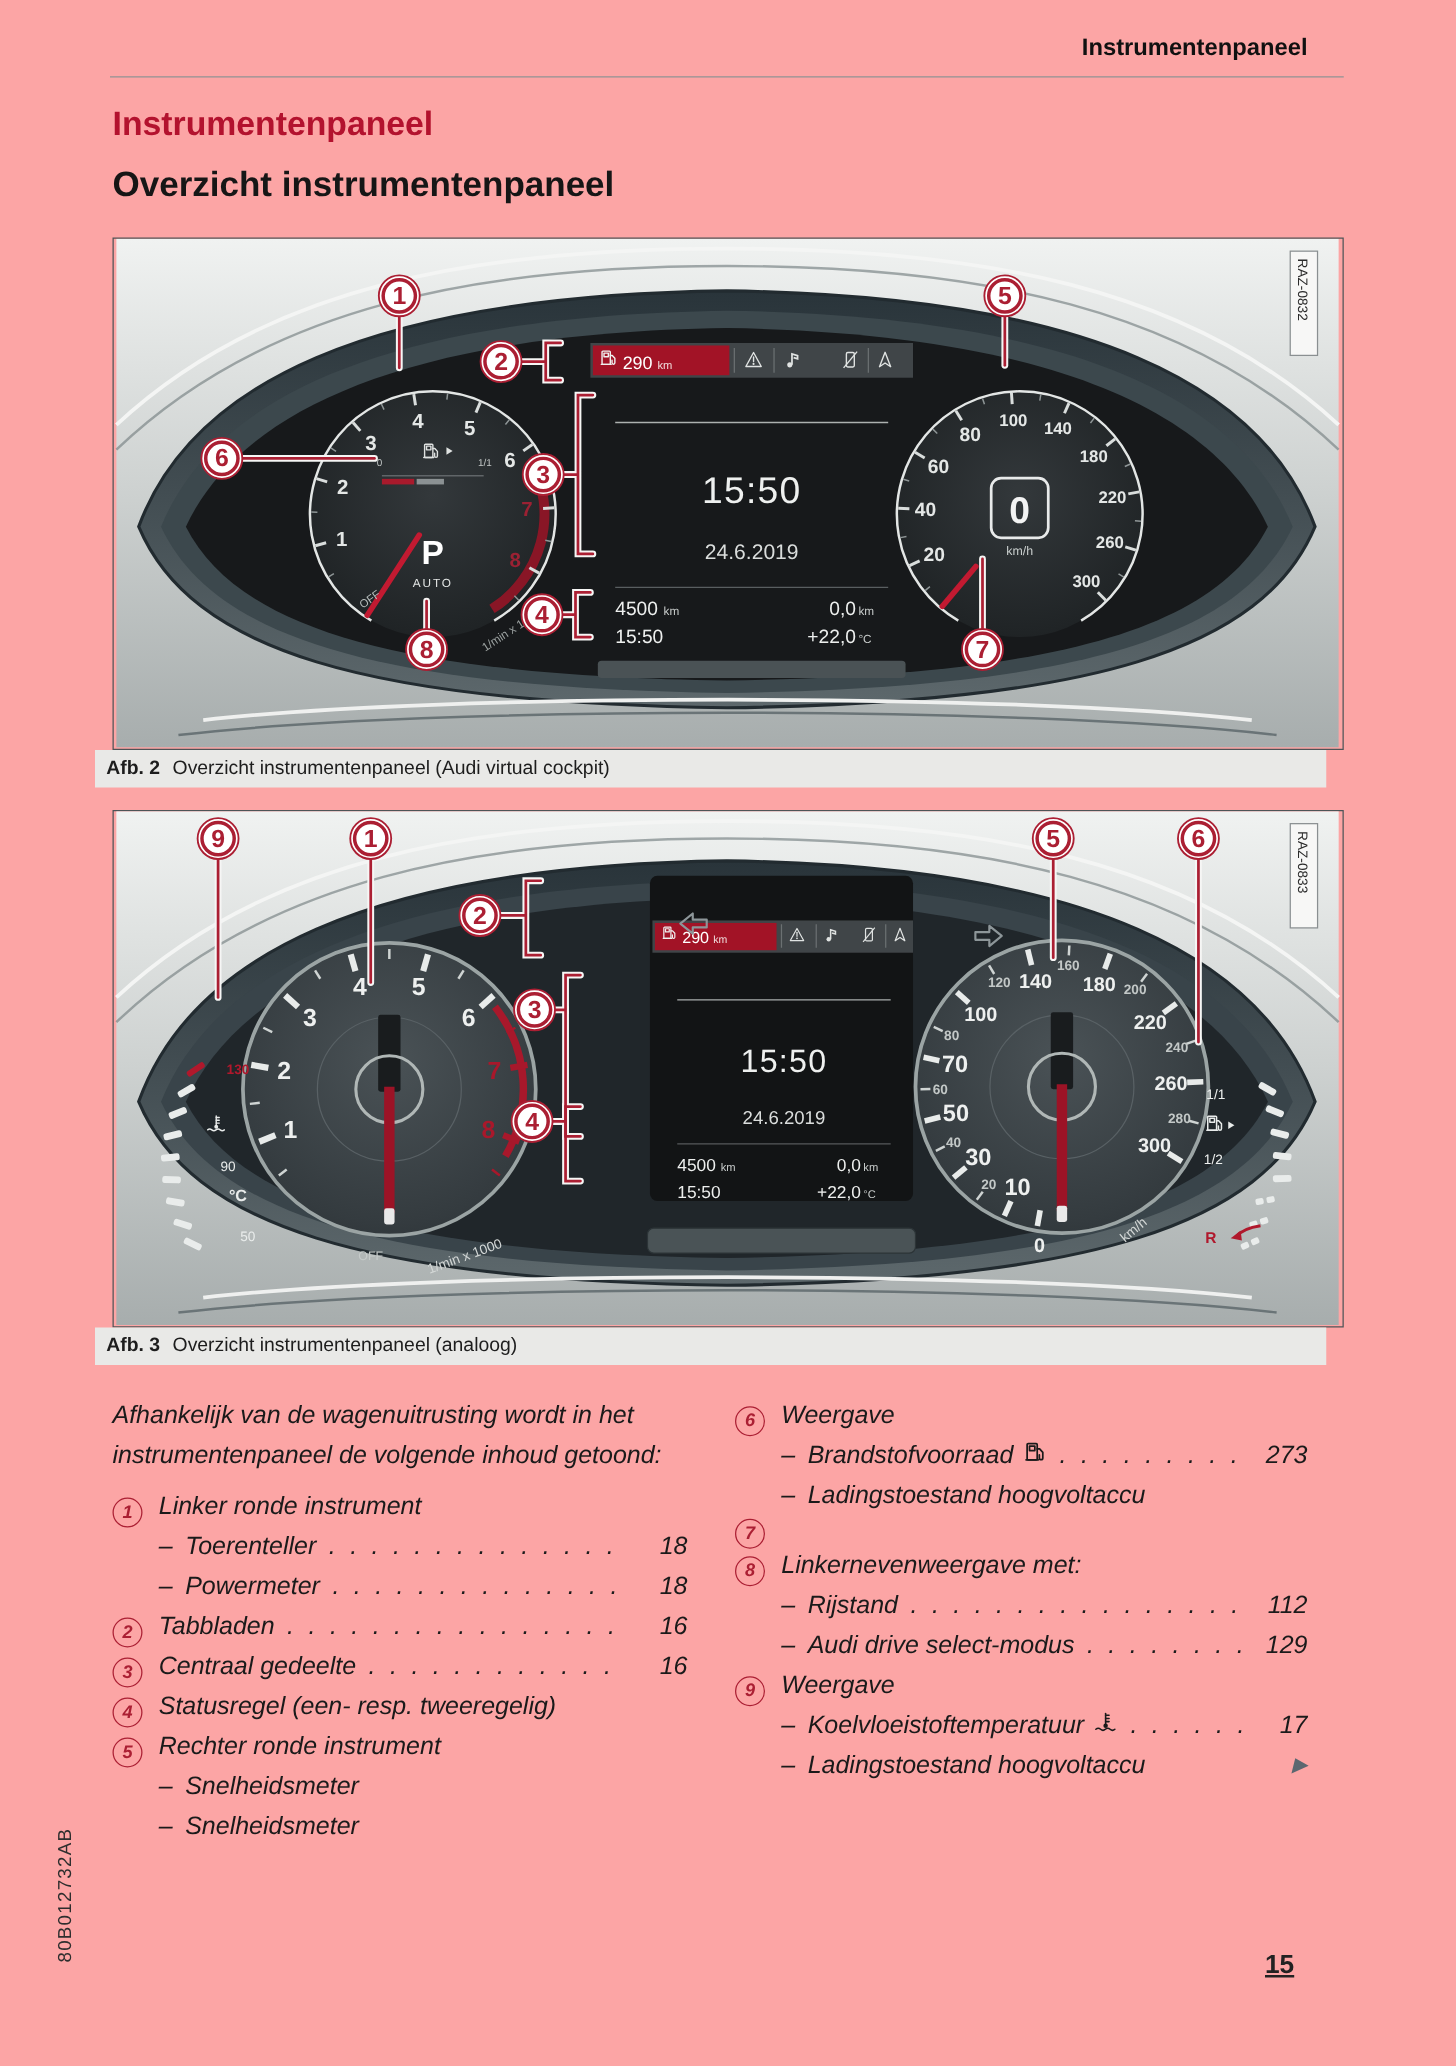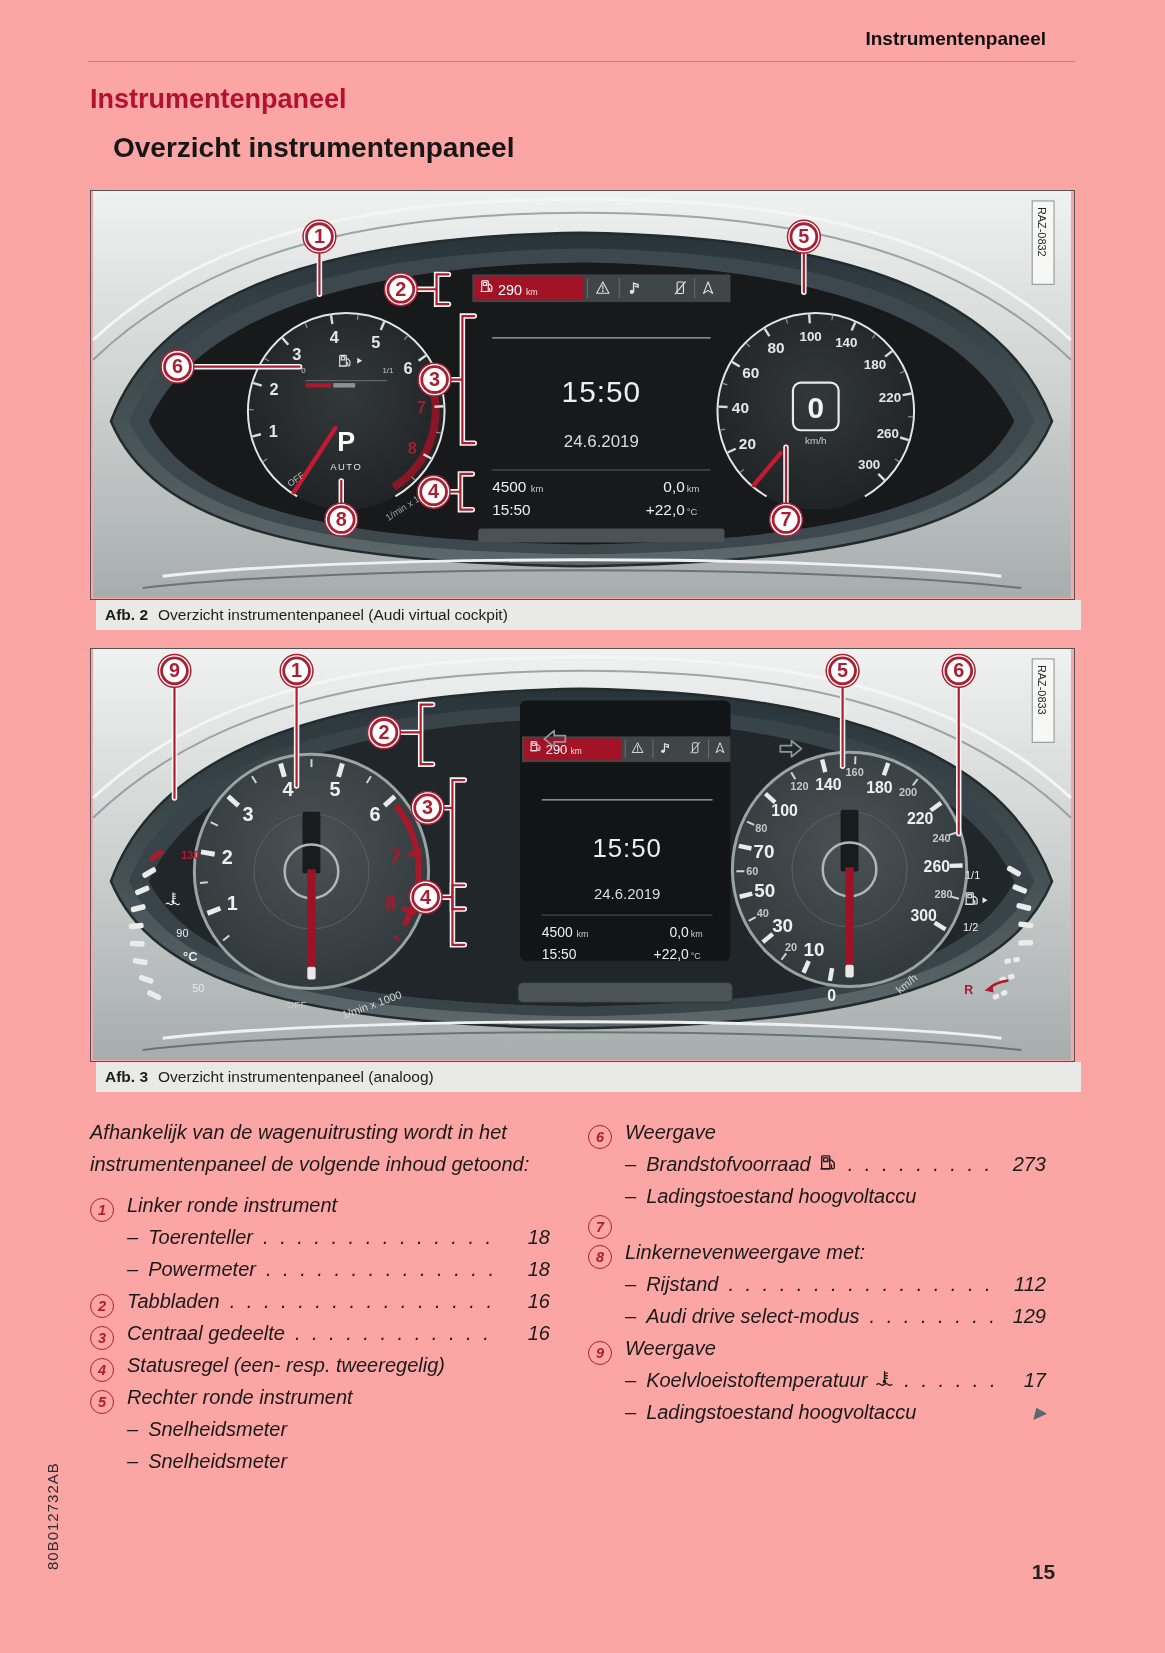--- a/index.html
+++ b/index.html
@@ -1,25 +1,25 @@
 <!DOCTYPE html>
 <html lang="nl"><head>
 <meta charset="utf-8">
 <style>
   html,body{margin:0;padding:0;background:#fff;}
   .page{position:relative;width:1165px;height:1653px;background:#fca5a5;
         font-family:"Liberation Sans",sans-serif;color:#1a1a1a;overflow:hidden;}
   .running-header{position:absolute;top:28px;right:119px;font-size:19px;font-weight:700;color:#111;}
   .header-rule{position:absolute;top:61px;left:88px;width:987px;border-top:1px solid #909394;}
   .title-red{position:absolute;top:84px;left:90px;font-size:27px;font-weight:700;color:#b3122e;}
-  .title-black{position:absolute;top:132px;left:90px;font-size:28px;font-weight:700;color:#161616;margin-left:23px;}
+  .title-black{position:absolute;top:132px;left:90px;font-size:28px;font-weight:700;color:#161616;}
   .figure{position:absolute;left:90px;width:985px;border:1.5px solid #4e5457;box-sizing:border-box;}
   #figA{top:190px;height:410px;}
   #figB{top:648px;height:414px;}
-  .figcaption{position:absolute;left:96px;width:985px;height:30px;background:#e9e9e7;
+  .figcaption{position:absolute;left:76px;width:985px;height:30px;background:#e9e9e7;
               display:flex;align-items:center;font-size:15.5px;color:#1d1d1d;}
   #capA{top:600px;} #capB{top:1062px;}
   .cap-label{font-weight:700;margin:0 10px 0 9px;}
   svg{display:block;font-family:"Liberation Sans",sans-serif;}
   .co-o{fill:#fff;stroke:#ab1f33;stroke-width:1.5;}
   .co-i{fill:none;stroke:#ab1f33;stroke-width:2.8;}
   .co-t{fill:#ab1f33;font-size:20px;font-weight:700;text-anchor:middle;}
   .lw{fill:none;stroke:#f6f6f5;stroke-width:5.5;stroke-linecap:round;}
   .lr{fill:none;stroke:#ab1f33;stroke-width:2.2;stroke-linecap:round;}
   .col{position:absolute;top:1116px;font-size:20px;line-height:32px;color:#1a1a1a;font-style:italic;}
@@ -32,22 +32,22 @@
         text-align:center;margin-right:13px;transform:translateY(3px);}
   .litext{flex:0 1 auto;max-width:352px;hyphens:manual;}
   .sub{padding-left:37px;}
   .dash{flex:none;margin-right:10px;}
   .dots{flex:1 1 0;overflow:hidden;white-space:nowrap;letter-spacing:3px;margin:0 6px 0 10px;color:#1a1a1a;}
   .pg{flex:none;width:46px;text-align:right;}
   .txicon{vertical-align:-2px;margin-left:8px;color:#1a1a1a;}
   .cont{flex:none;margin-left:auto;color:#5b6770;font-size:16px;transform:translateY(-1px);}
   .spine{position:absolute;left:44px;top:1570px;transform:rotate(-90deg);transform-origin:0 0;
          font-size:15px;letter-spacing:1px;color:#2e2e2e;white-space:nowrap;}
-  .pagenum{position:absolute;left:1012px;top:1560px;width:63px;text-align:center;
-           font-size:21px;font-weight:700;color:#222;}
+  .pagenum{position:absolute;left:1012px;top:1560px;width:63px;text-align:left;
+           font-size:21px;font-weight:700;color:#222;text-decoration:underline;}
 </style>
 </head>
 <body>
 
 <svg width="0" height="0" style="position:absolute" aria-hidden="true">
 <defs>
   <symbol id="ic-fuel" viewBox="0 0 16 16">
     <g fill="none" stroke="currentColor" stroke-width="1.3" stroke-linecap="round" stroke-linejoin="round">
       <rect x="1.6" y="1.8" width="7.6" height="12.2" rx="0.8"></rect>
       <rect x="3.4" y="3.6" width="4" height="3.4"></rect>

